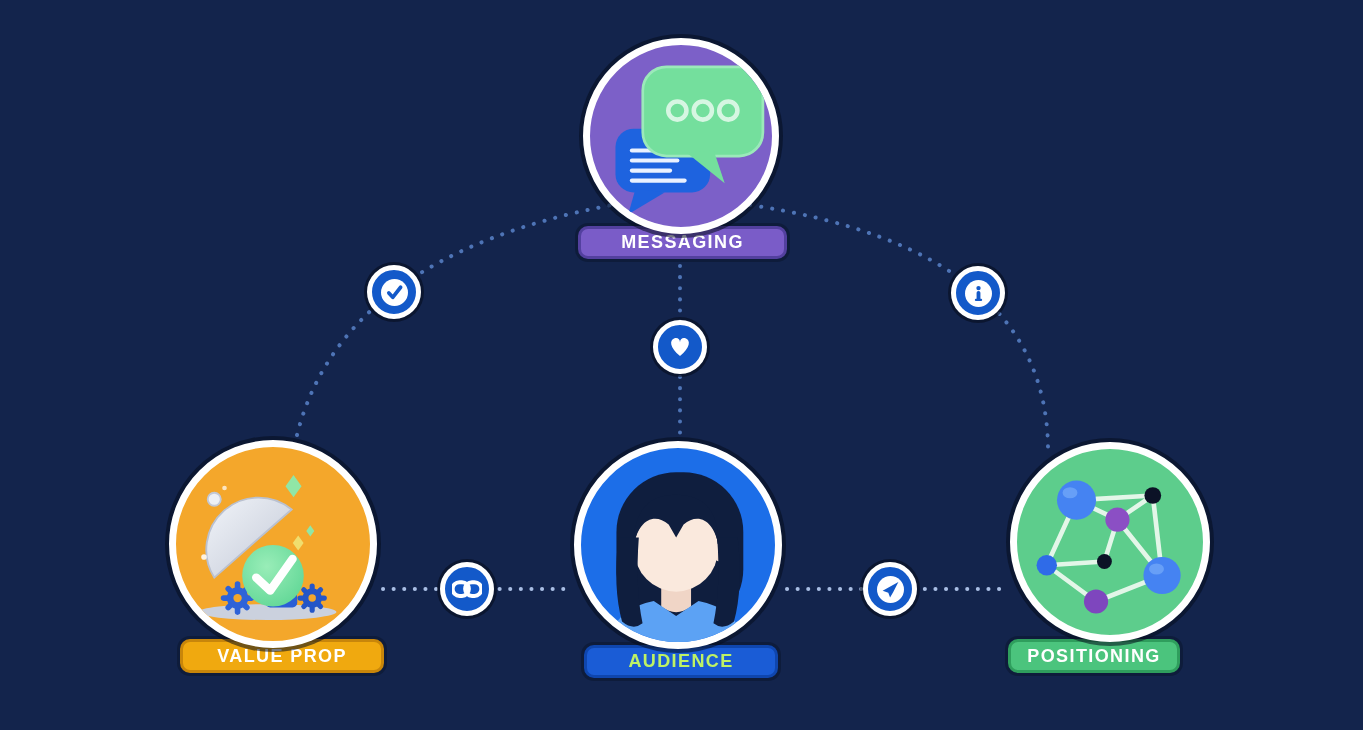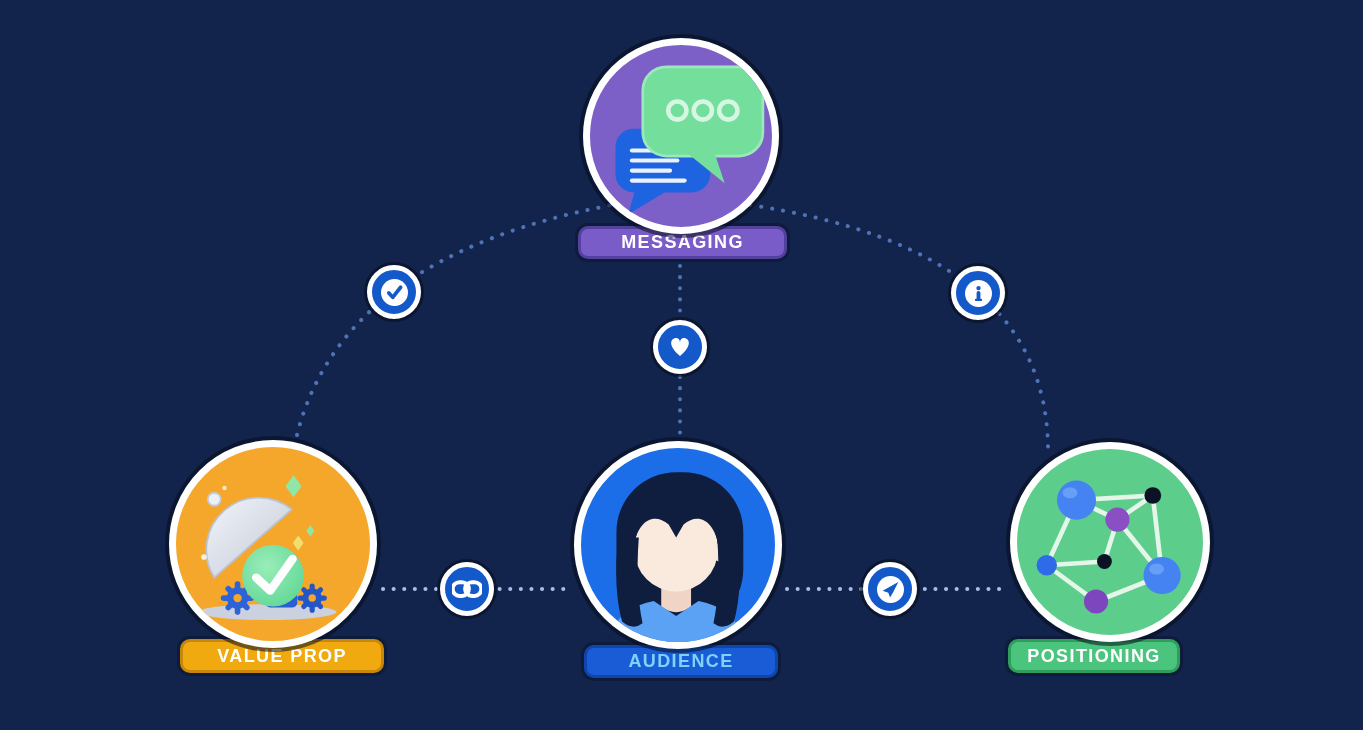--- a/index.html
+++ b/index.html
@@ -111,21 +111,21 @@
         <path d="M126,30 L134.6,42 L126,54 L117.4,42 Z" fill="#90E6A6"></path>
         <path d="M131,95 L136.8,103 L131,111 L125.2,103 Z" fill="#F0DE6E"></path>
         <path d="M144,84 L148.3,90 L144,96 L139.7,90 Z" fill="#90E6A6"></path>
         <circle cx="30" cy="118" r="3" fill="#FFFFFF" opacity="0.85"></circle>
         <circle cx="52" cy="44" r="2.5" fill="#FFFFFF" opacity="0.7"></circle>
       </svg>
     </div>
   </div>
 
   <div>
-    <div class="node-label" style="left: 584px; top: 645px; width: 194px; height: 33px; background-color: rgb(26, 92, 214); border-color: rgb(15, 70, 174); color: #7dd3fc;">AUDIENCE</div>
+    <div class="node-label" style="left: 584px; top: 645px; width: 194px; height: 33px; background-color: rgb(26, 92, 214); border-color: rgb(15, 70, 174); color: #bef264;">AUDIENCE</div>
     <div class="node-circle" style="left: 574px; top: 441px; width: 208px; height: 208px; background-color: rgb(28, 110, 232);">
       <svg viewBox="0 0 208 208">
 
         <rect x="38" y="26" width="136" height="168" rx="64" fill="#0F1E3E"></rect>
 
         <circle cx="54" cy="112" r="10" fill="#F5DFD2"></circle>
         <circle cx="150" cy="112" r="10" fill="#F5DFD2"></circle>
 
         <path d="M86,146 L86,170 Q102,182 118,170 L118,146 Q102,160 86,146 Z" fill="#F0D5C6"></path>
 

